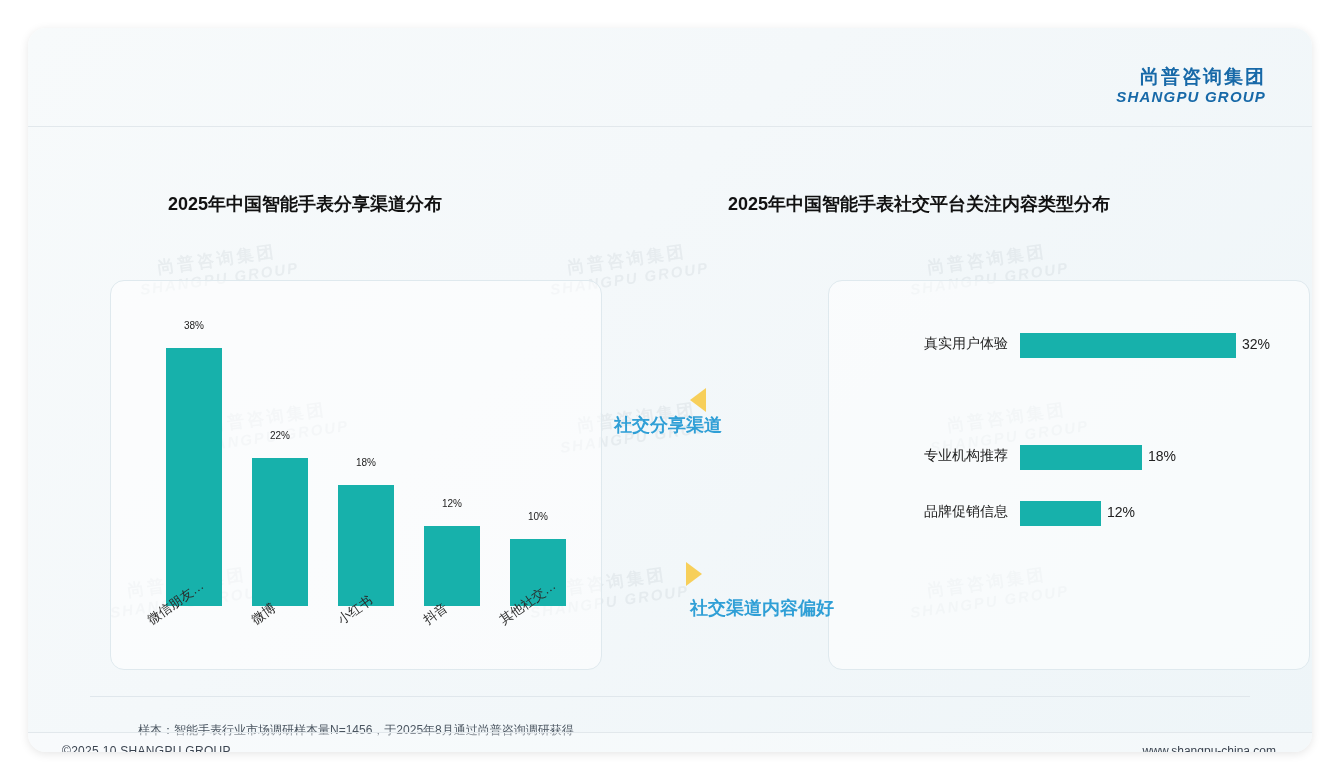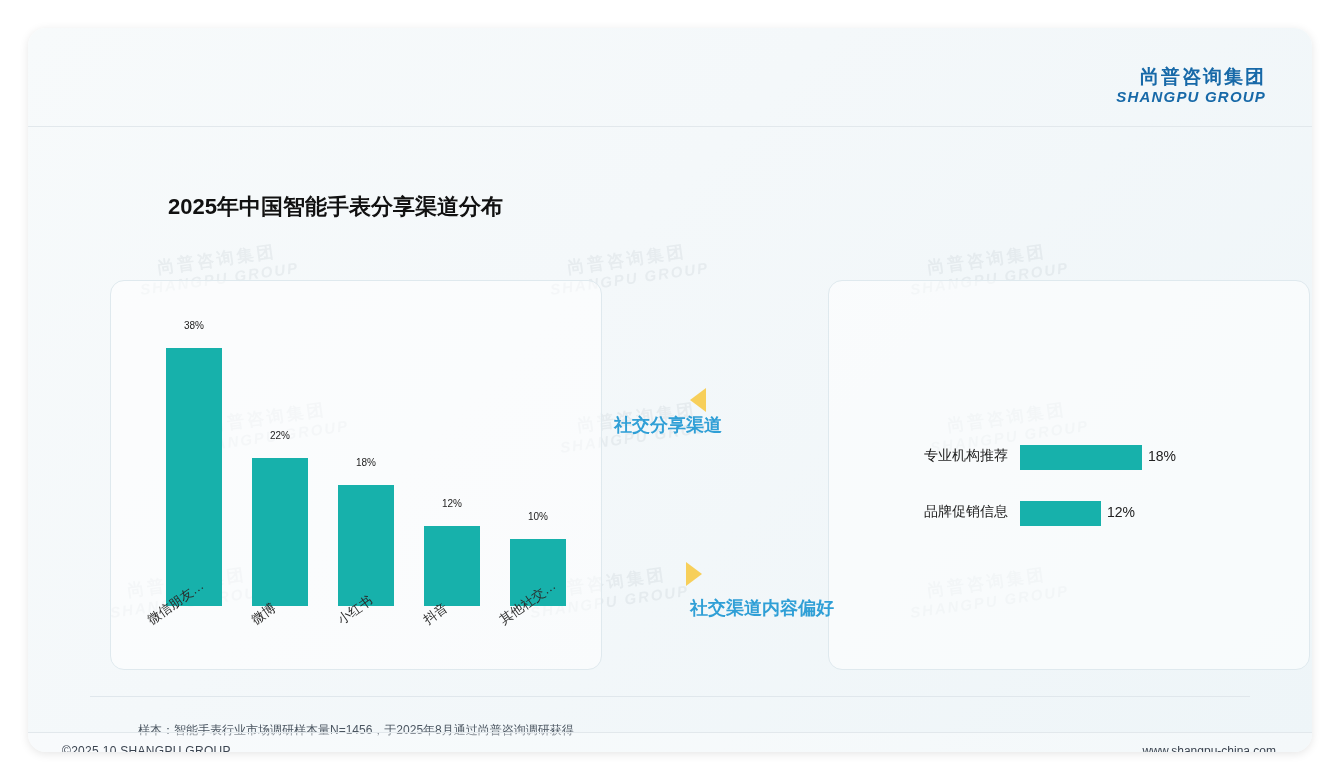--- a/index.html
+++ b/index.html
@@ -85,21 +85,21 @@
     position: absolute;
     background: rgba(255,255,255,0.55);
     border: 1px solid #dfe9ee;
     border-radius: 14px;
   }
   #panel-left  { left: 82px;  top: 252px; width: 490px; height: 388px; }
   #panel-right { left: 800px; top: 252px; width: 480px; height: 388px; }
 
   .chart-title {
     position: absolute;
-    font-size: 22px;
+    font-size: 18px;
     font-weight: bold;
     color: #111;
     white-space: nowrap;
   }
   #title-left  { left: 140px; top: 164px; }
   #title-right { left: 700px; top: 164px; }
 
   
   .colchart {
     position: absolute;
@@ -280,20 +280,21 @@
     <div class="wm" style="left:500px; top:545px;">
       <div class="cn">尚普咨询集团</div>
       <div class="en">SHANGPU GROUP</div>
     </div>
     <div class="wm" style="left:880px; top:545px;">
       <div class="cn">尚普咨询集团</div>
       <div class="en">SHANGPU GROUP</div>
     </div>
 
     <div class="chart-title" id="title-left">2025年中国智能手表分享渠道分布</div>
+    <div class="chart-title" id="title-right">2025年中国智能手表社交平台关注内容类型分布</div>
 
     <div class="panel" id="panel-left"></div>
     <div class="panel" id="panel-right"></div>
 
     <div class="colchart">
       <div class="col-base"></div>
 
       <div class="col" style="left:38px;  height:258px;"></div>
       <div class="col" style="left:124px; height:148px;"></div>
       <div class="col" style="left:210px; height:121px;"></div>
@@ -314,20 +315,25 @@
     </div>
 
     <div class="tri tri-left" style="left:662px; top:360px;"></div>
     <div class="callout" style="left:586px; top:385px;">社交分享渠道</div>
 
     <div class="tri tri-right" style="left:658px; top:534px;"></div>
     <div class="callout" style="left:662px; top:568px;">社交渠道内容偏好</div>
 
     <div class="barchart">
 
+      <div class="bar-row" style="top:20px;">
+        <div class="bar-label">真实用户体验</div>
+        <div class="bar" style="width:216px;"></div>
+        <div class="bar-val" style="left:394px;">32%</div>
+      </div>
 
 
       <div class="bar-row" style="top:132px;">
         <div class="bar-label">专业机构推荐</div>
         <div class="bar" style="width:122px;"></div>
         <div class="bar-val" style="left:300px;">18%</div>
       </div>
 
       <div class="bar-row" style="top:188px;">
         <div class="bar-label">品牌促销信息</div>

